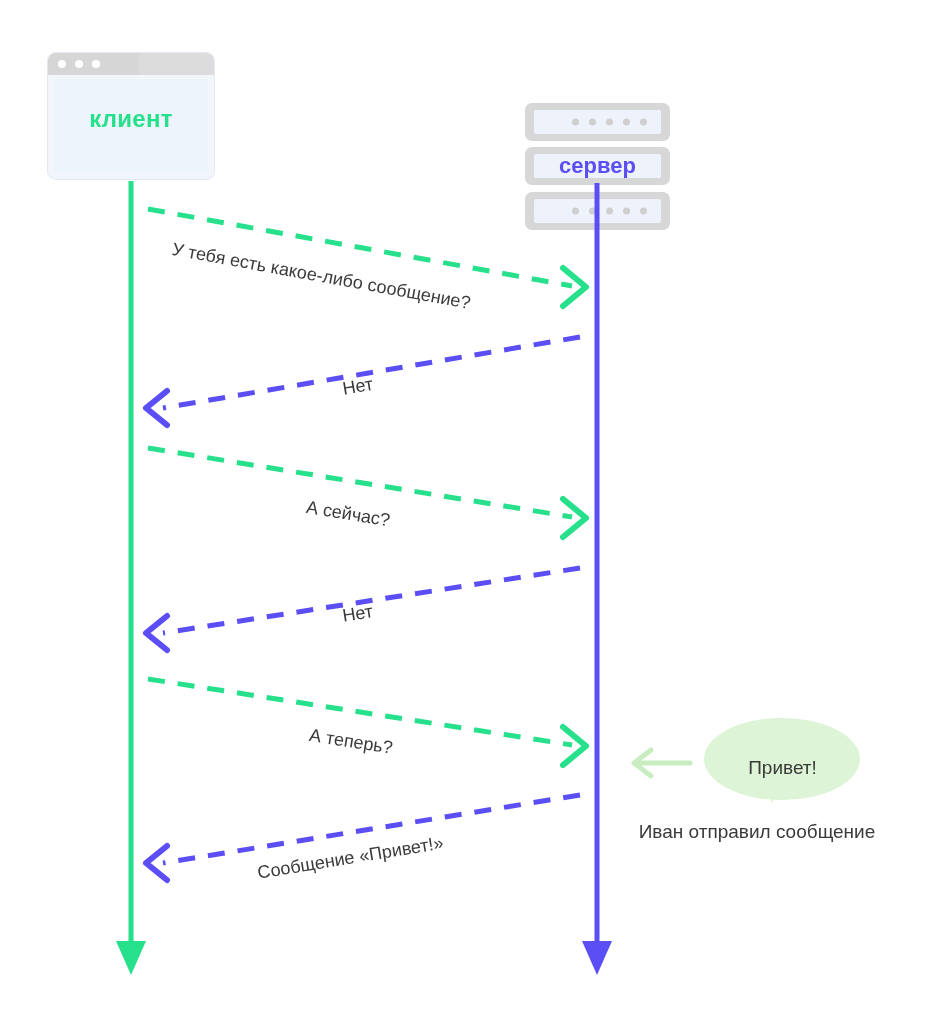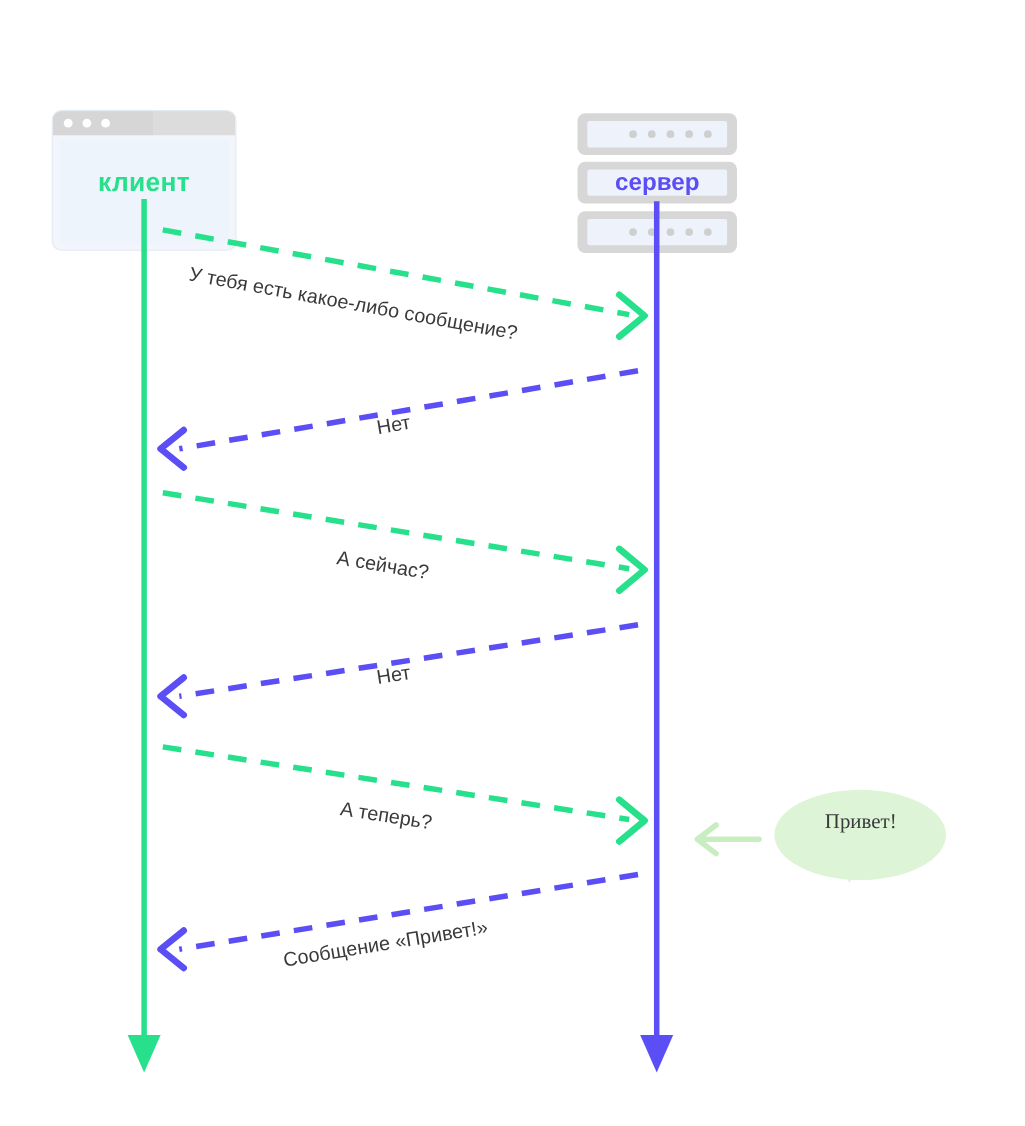--- a/index.html
+++ b/index.html
@@ -35,21 +35,20 @@
     position: absolute;
     left: 47px;
     top: 52px;
     width: 168px;
     height: 128px;
     border-radius: 9px;
     background: #f2f6fc;
     border: 1px solid #e4eaf3;
     box-sizing: border-box;
     overflow: hidden;
-    margin-top: 48px;
   }
   .client-titlebar {
     position: absolute;
     left: 0; top: 0;
     width: 100%;
     height: 22px;
     background: linear-gradient(to right, #d6d6d6 0%, #d6d6d6 55%, #dcdcdc 55%, #dcdcdc 100%);
   }
   .client-dot {
     position: absolute;
@@ -128,26 +127,25 @@
     text-align: center;
     font-size: 22px;
     font-weight: bold;
     color: #5b4ef5;
   }
 
   
   .bubble-text {
     position: absolute;
     left: 705px;
-    top: 737px;
+    top: 757px;
     width: 155px;
     text-align: center;
     font-size: 19px;
     color: #3a3a3a;
-    font-family: Liberation Serif, serif;
   }
   .annot-caption {
     position: absolute;
     left: 612px;
     top: 821px;
     width: 290px;
     text-align: center;
     font-size: 19px;
     color: #3a3a3a;
     white-space: nowrap;
@@ -264,14 +262,15 @@
 
   <div class="msg-label" style="left:308px; top:497px; transform: rotate(9.3deg);">А сейчас?</div>
 
   <div class="msg-label" style="left:341px; top:606px; transform: rotate(-8.9deg);">Нет</div>
 
   <div class="msg-label" style="left:311px; top:725px; transform: rotate(8.9deg);">А теперь?</div>
 
   <div class="msg-label" style="left:256px; top:863px; transform: rotate(-9.3deg);">Сообщение «Привет!»</div>
 
   <div class="bubble-text">Привет!</div>
+  <div class="annot-caption">Иван отправил сообщение</div>
 
 </div>
 
 </body></html>

